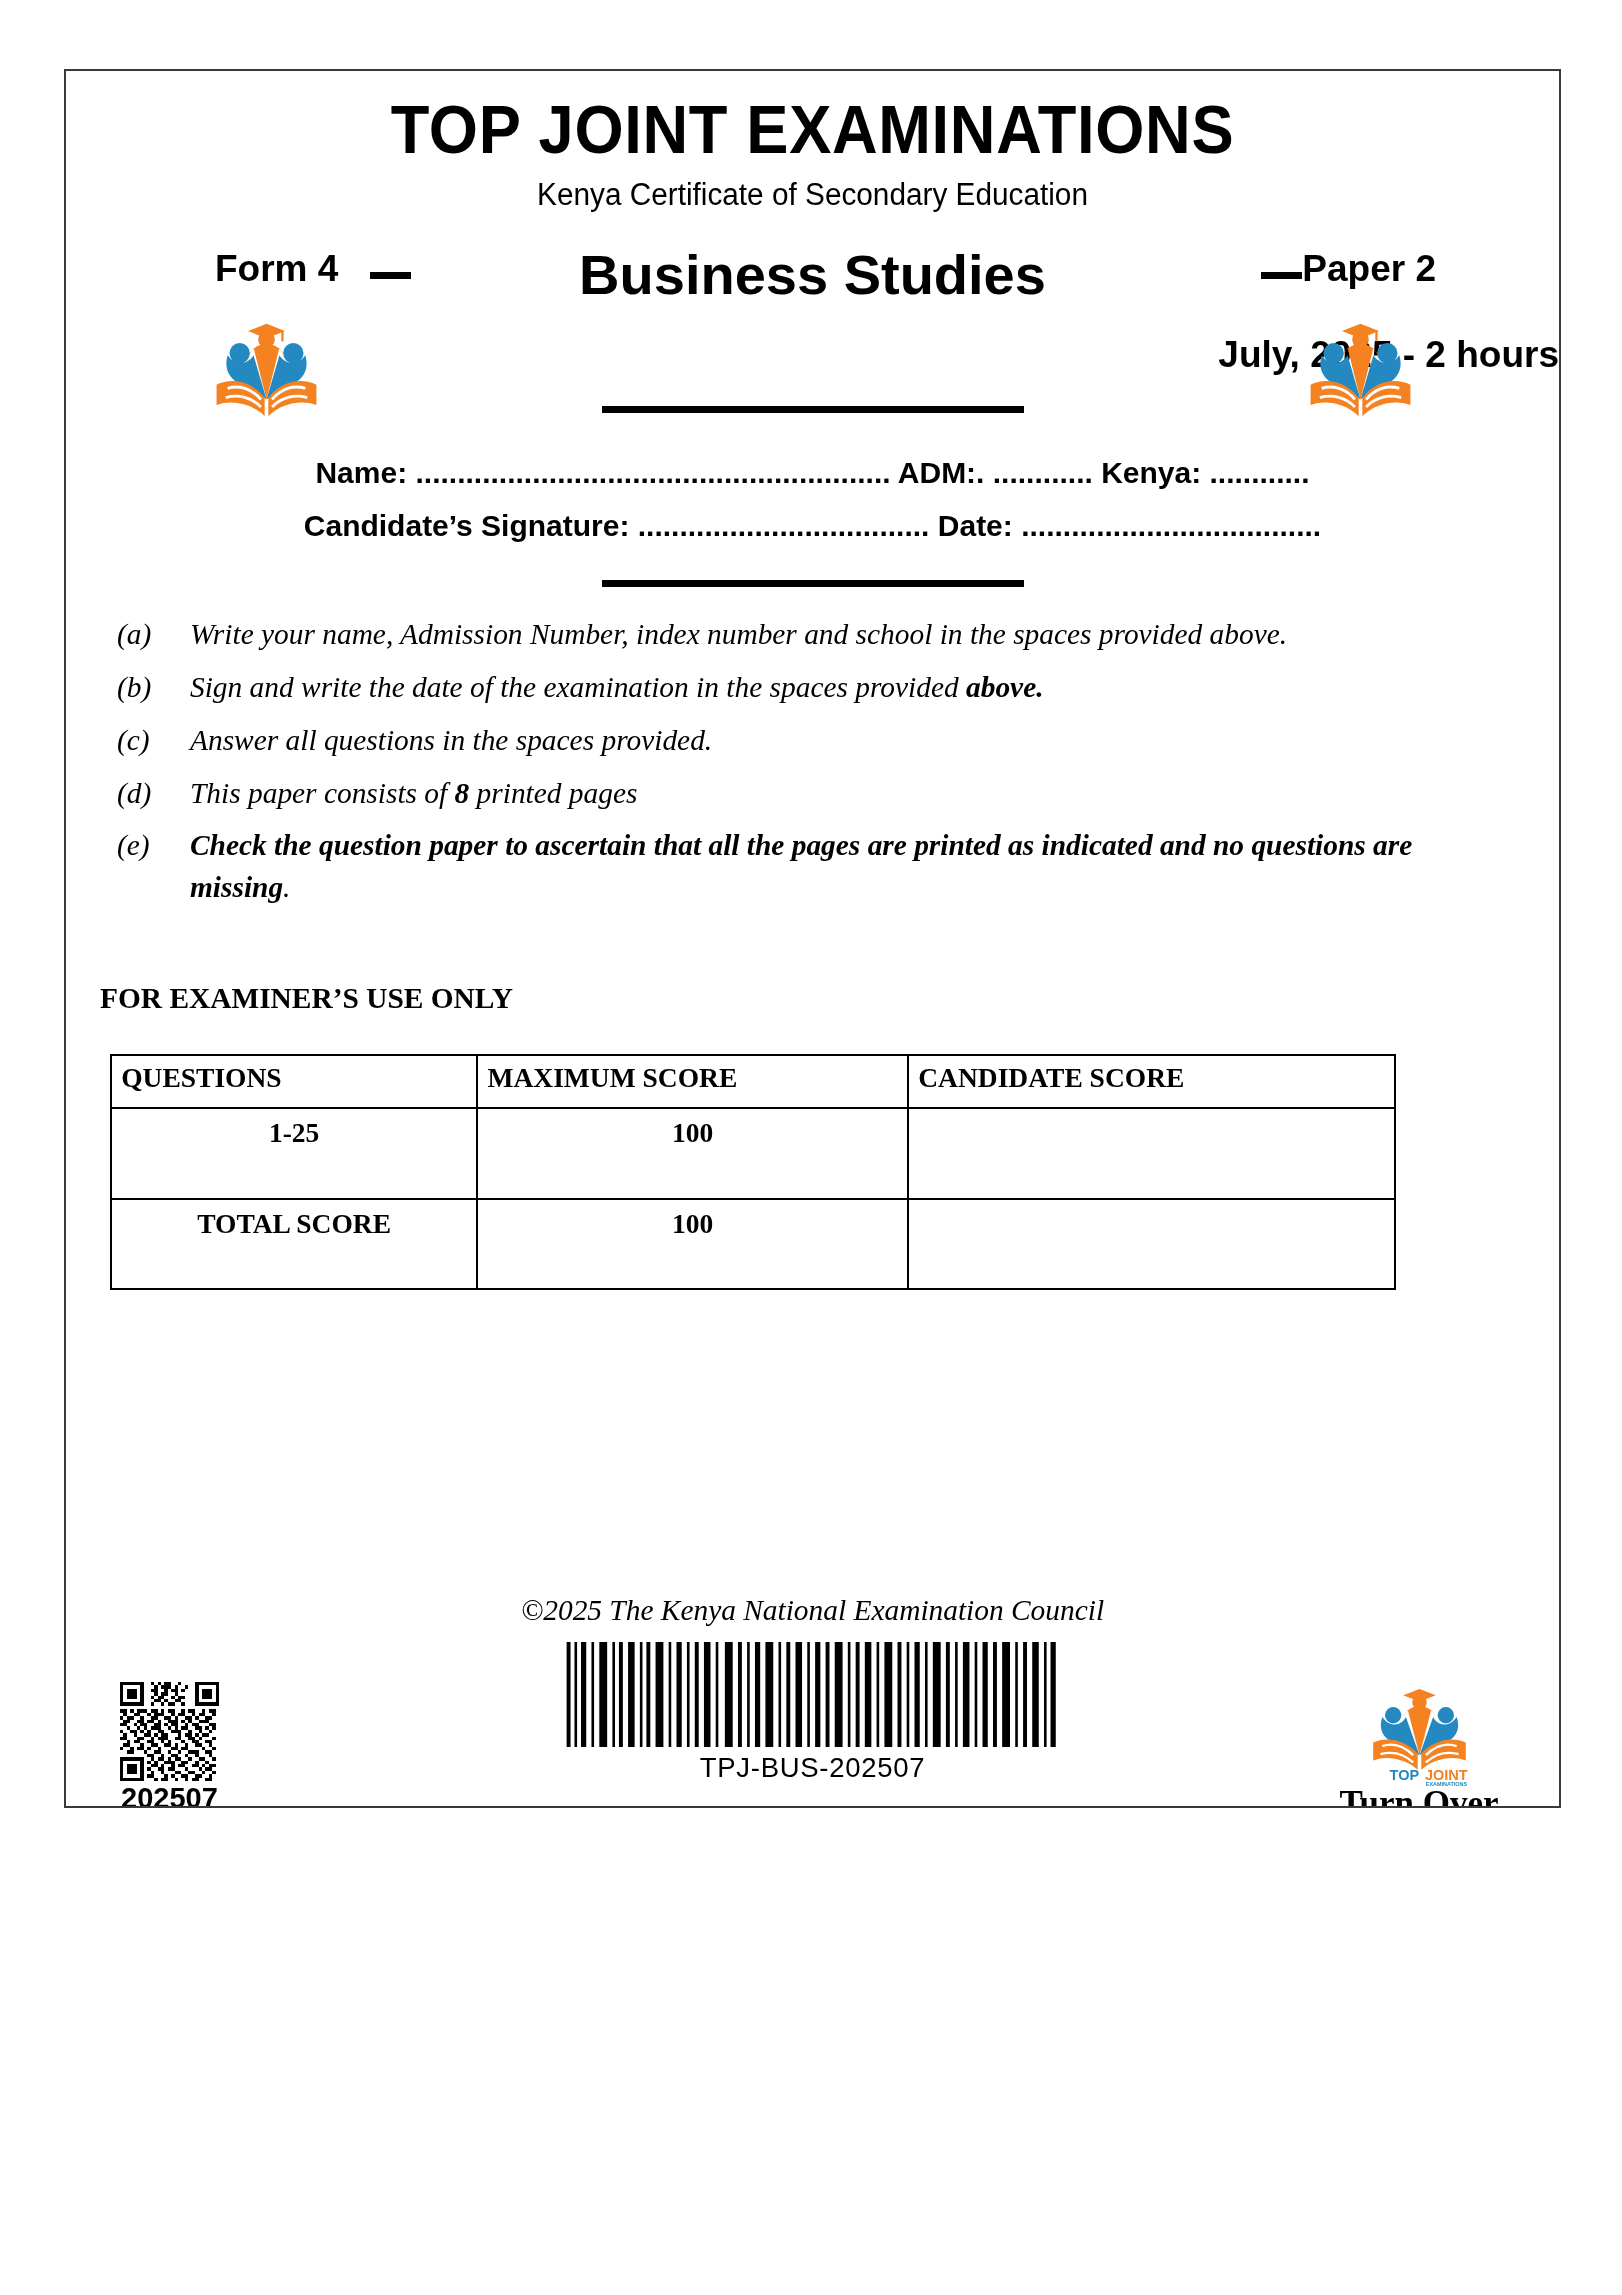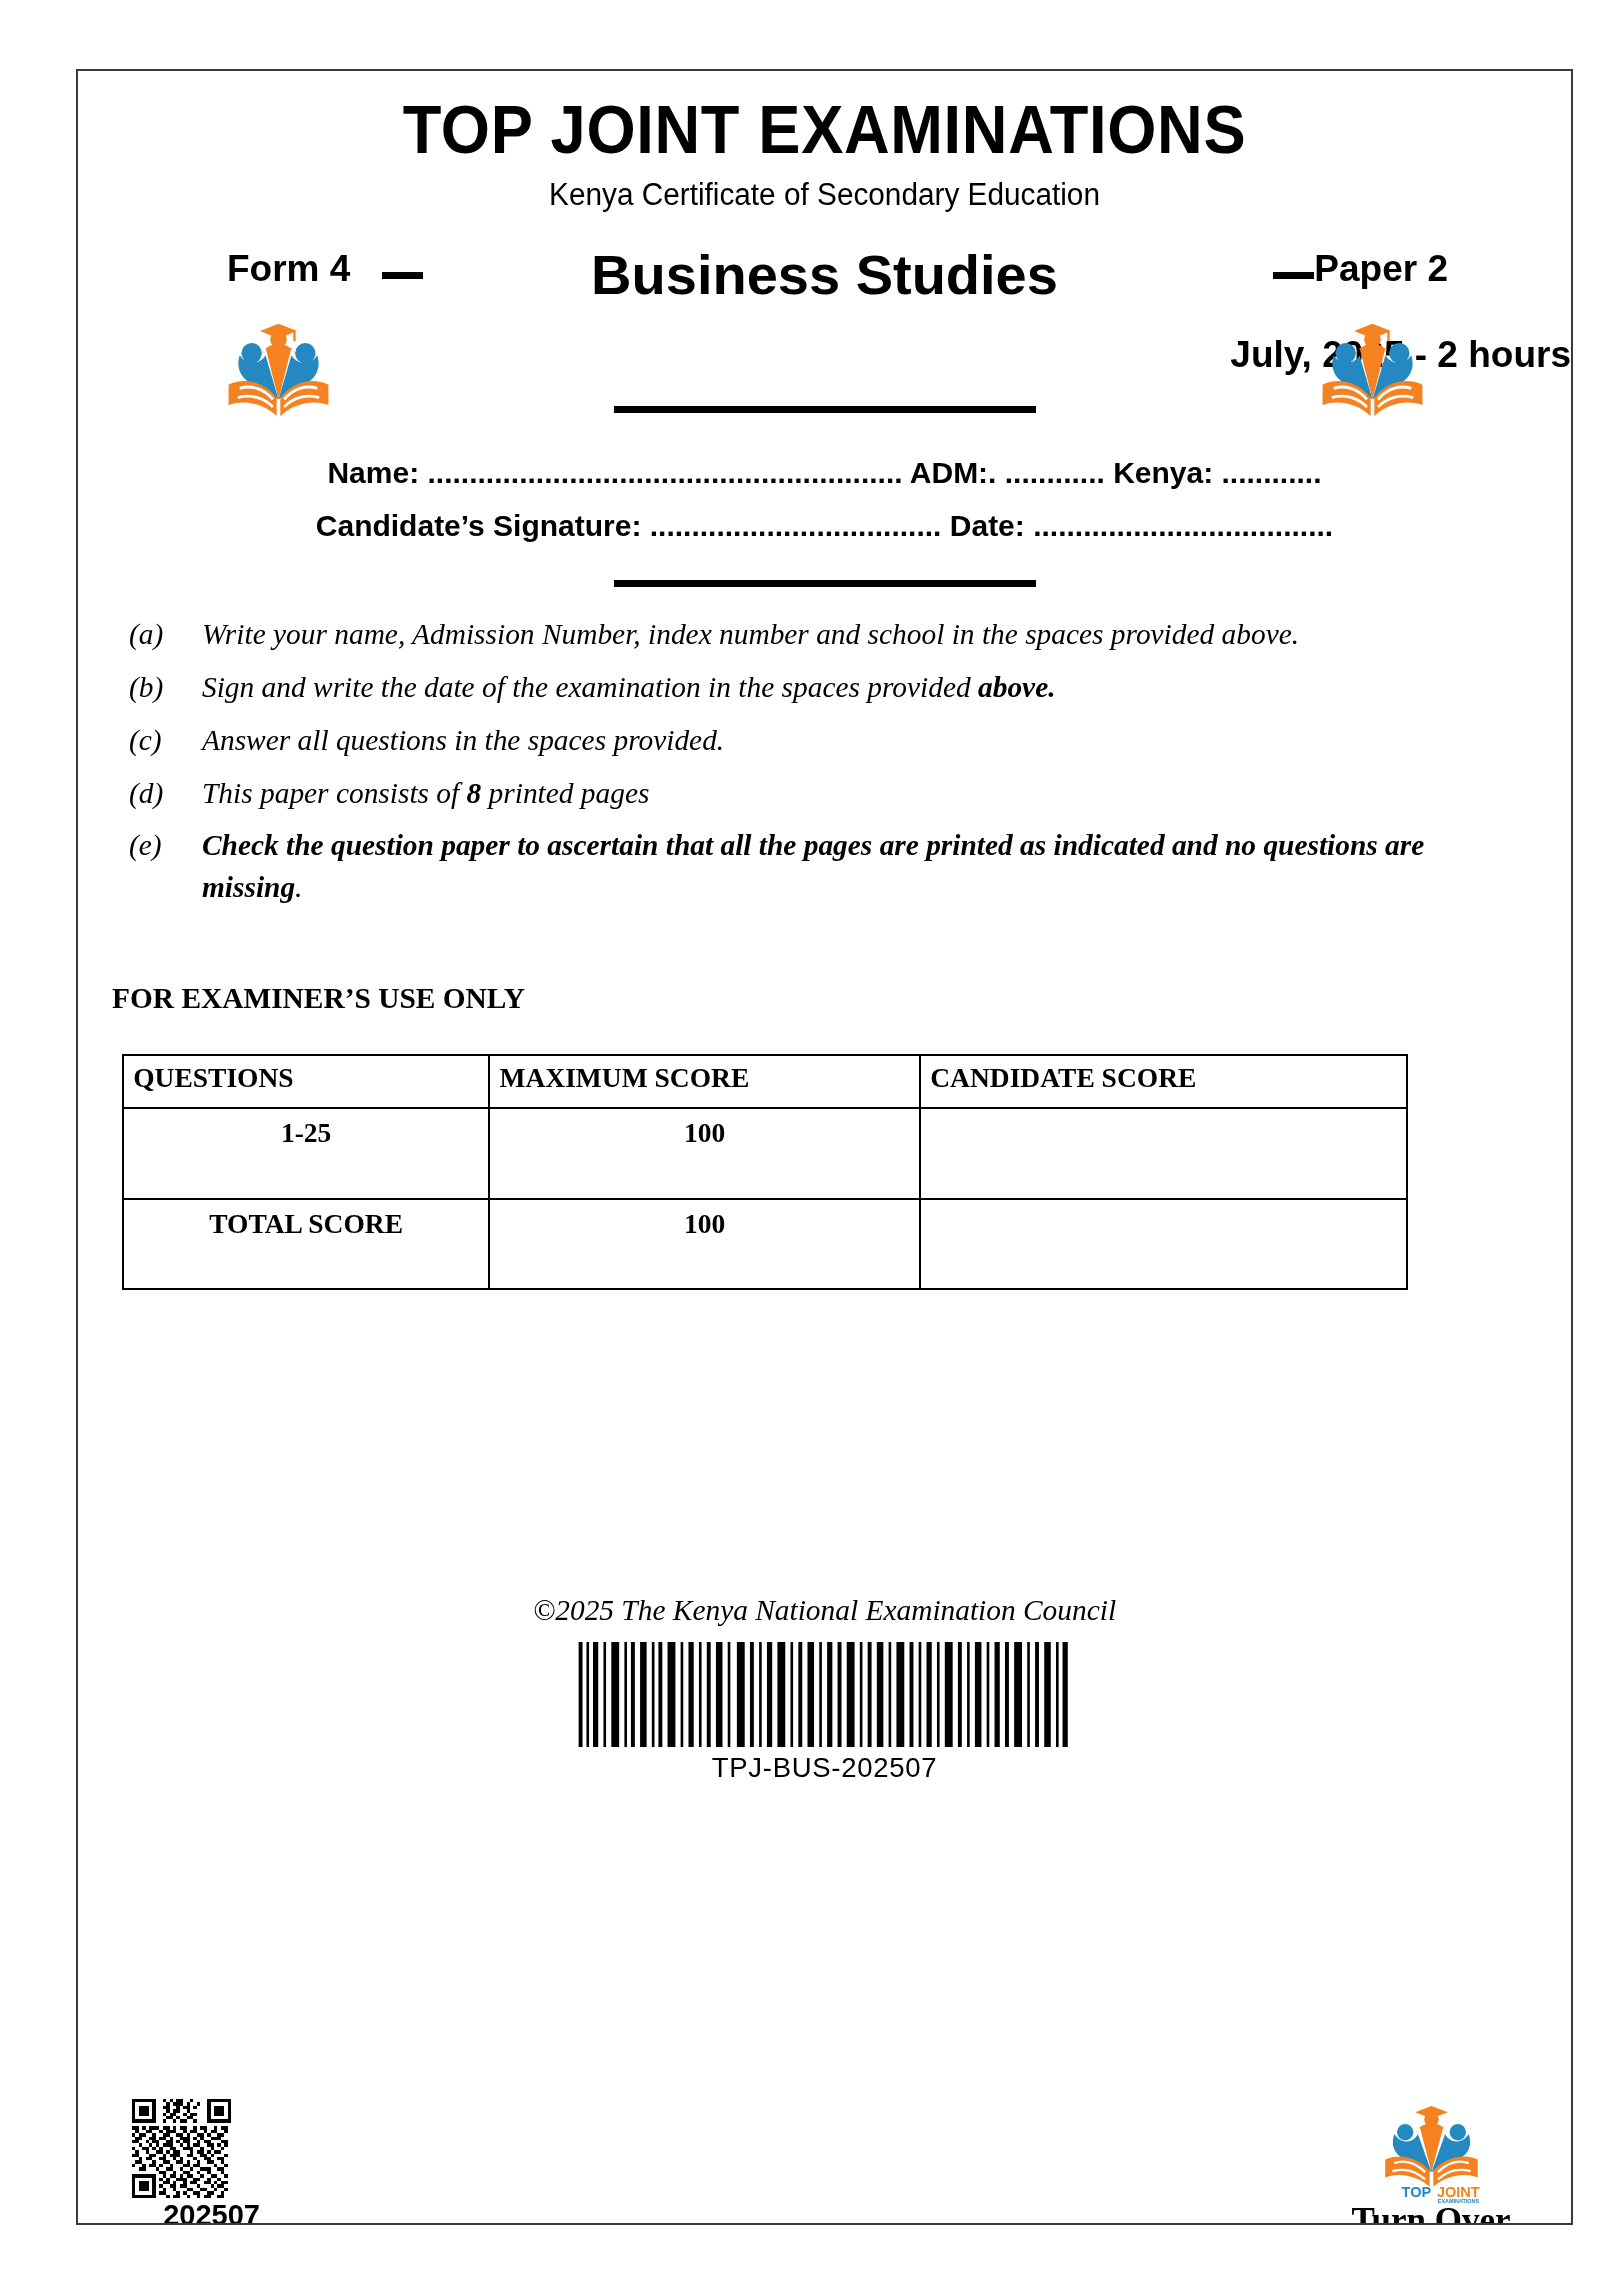--- a/index.html
+++ b/index.html
@@ -12,24 +12,24 @@
     height: 2295px;
     font-family: "Liberation Serif", serif;
     color: #000000;
     position: relative;
     overflow: hidden;
   }
 
   
   #page-frame {
     position: absolute;
-    left: 76px;
+    left: 64px;
     top: 69px;
     width: 1497px;
-    height: 2156px;
+    height: 1739px;
     border: 2px solid #3a3a3a;
     box-sizing: border-box;
     overflow: hidden;
   }
   #page-inner {
     position: absolute;
     left: 0; top: 0;
     width: 100%;
     height: 100%;
   }
@@ -229,21 +229,21 @@
     font-size: 27.5px;
     letter-spacing: 0.7px;
     margin-top: 2.6px;
   }
 
   
   .qr-block {
     position: absolute;
     left: 25px;
     bottom: -9.2px;
-    text-align: right;
+    text-align: center;
     width: 157px;
   }
   .qr-img { width: 99px; height: 99px; display: block; margin: 0 auto; }
   .qr-caption {
     font-family: "Liberation Sans", sans-serif;
     font-weight: bold;
     font-size: 29px;
     margin-top: 1.3px;
     color: #000;
     white-space: nowrap;

